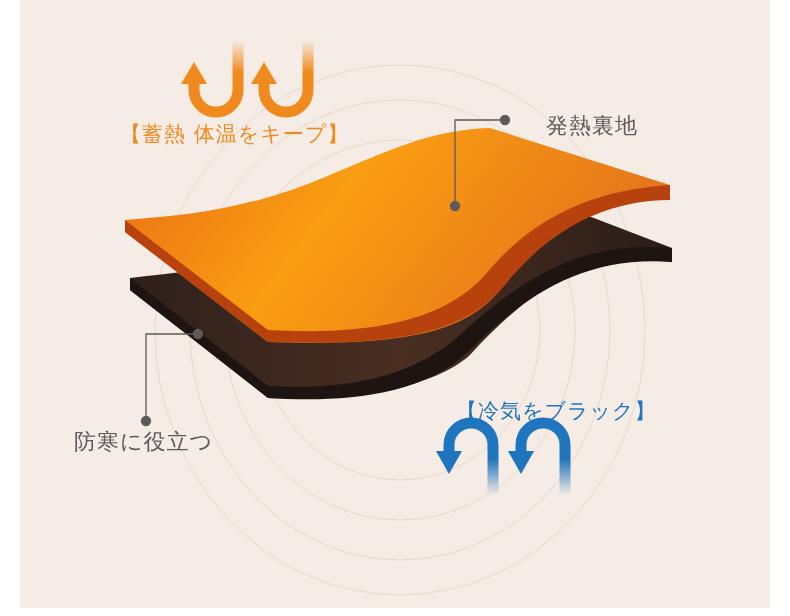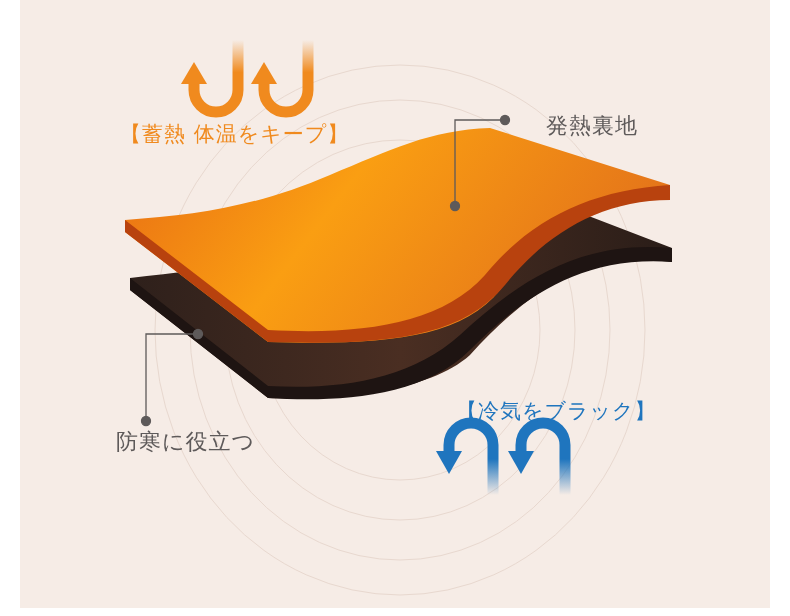--- a/index.html
+++ b/index.html
@@ -3,21 +3,21 @@
 <meta charset="utf-8">
 <style>
   html, body { margin:0; padding:0; background:#ffffff; }
   body { width:790px; height:616px; position:relative; overflow:hidden; font-family:"DejaVu Sans", sans-serif; }
   .panel { position:absolute; left:20px; top:0; width:750px; height:608px; background:#f6ece6; }
   .scene { position:absolute; left:0; top:0; width:790px; height:616px; }
   .label { position:absolute; white-space:nowrap; font-size:21px; letter-spacing:1px; }
   .heat-label { left:120px; top:120px; color:#f08a1e; }
   .cold-label { left:456px; top:378px; color:#1f75be;margin-top:19px; }
   .layer1-label { left:546px; top:111px; color:#5e5a5a; font-size:22px; }
-  .layer2-label { left:74px; top:427px; color:#5e5a5a; font-size:22px;margin-left:42px; }
+  .layer2-label { left:74px; top:427px; color:#5e5a5a; font-size:22px; }
 </style>
 </head>
 <body>
 
 <div class="panel"></div>
 
 <svg class="scene" viewBox="0 0 790 616" xmlns="http://www.w3.org/2000/svg">
   <defs>
     <linearGradient id="orangeTop" x1="0" y1="0" x2="1" y2="0.3">
       <stop offset="0" stop-color="#e86c14"></stop>

